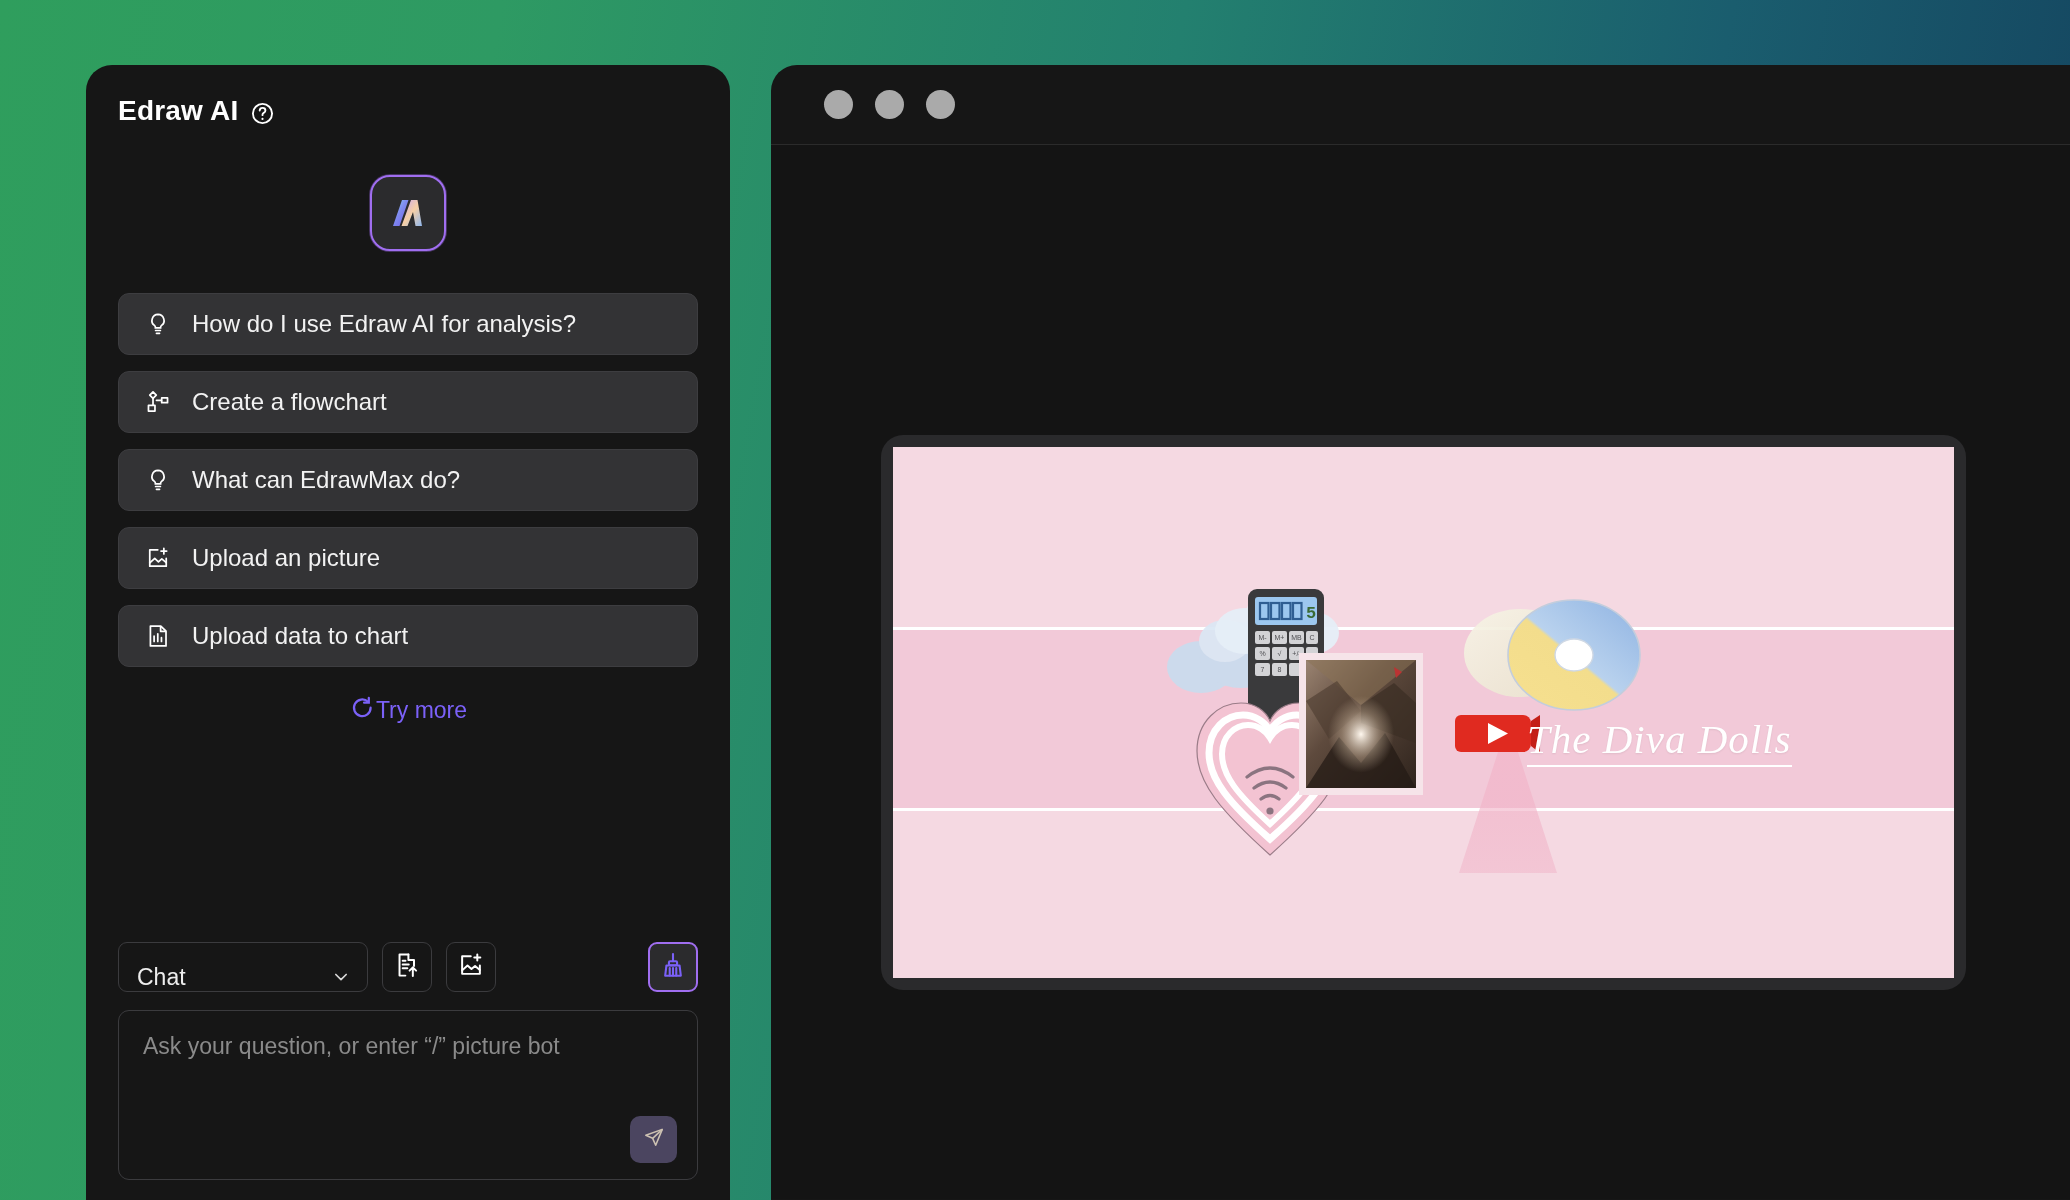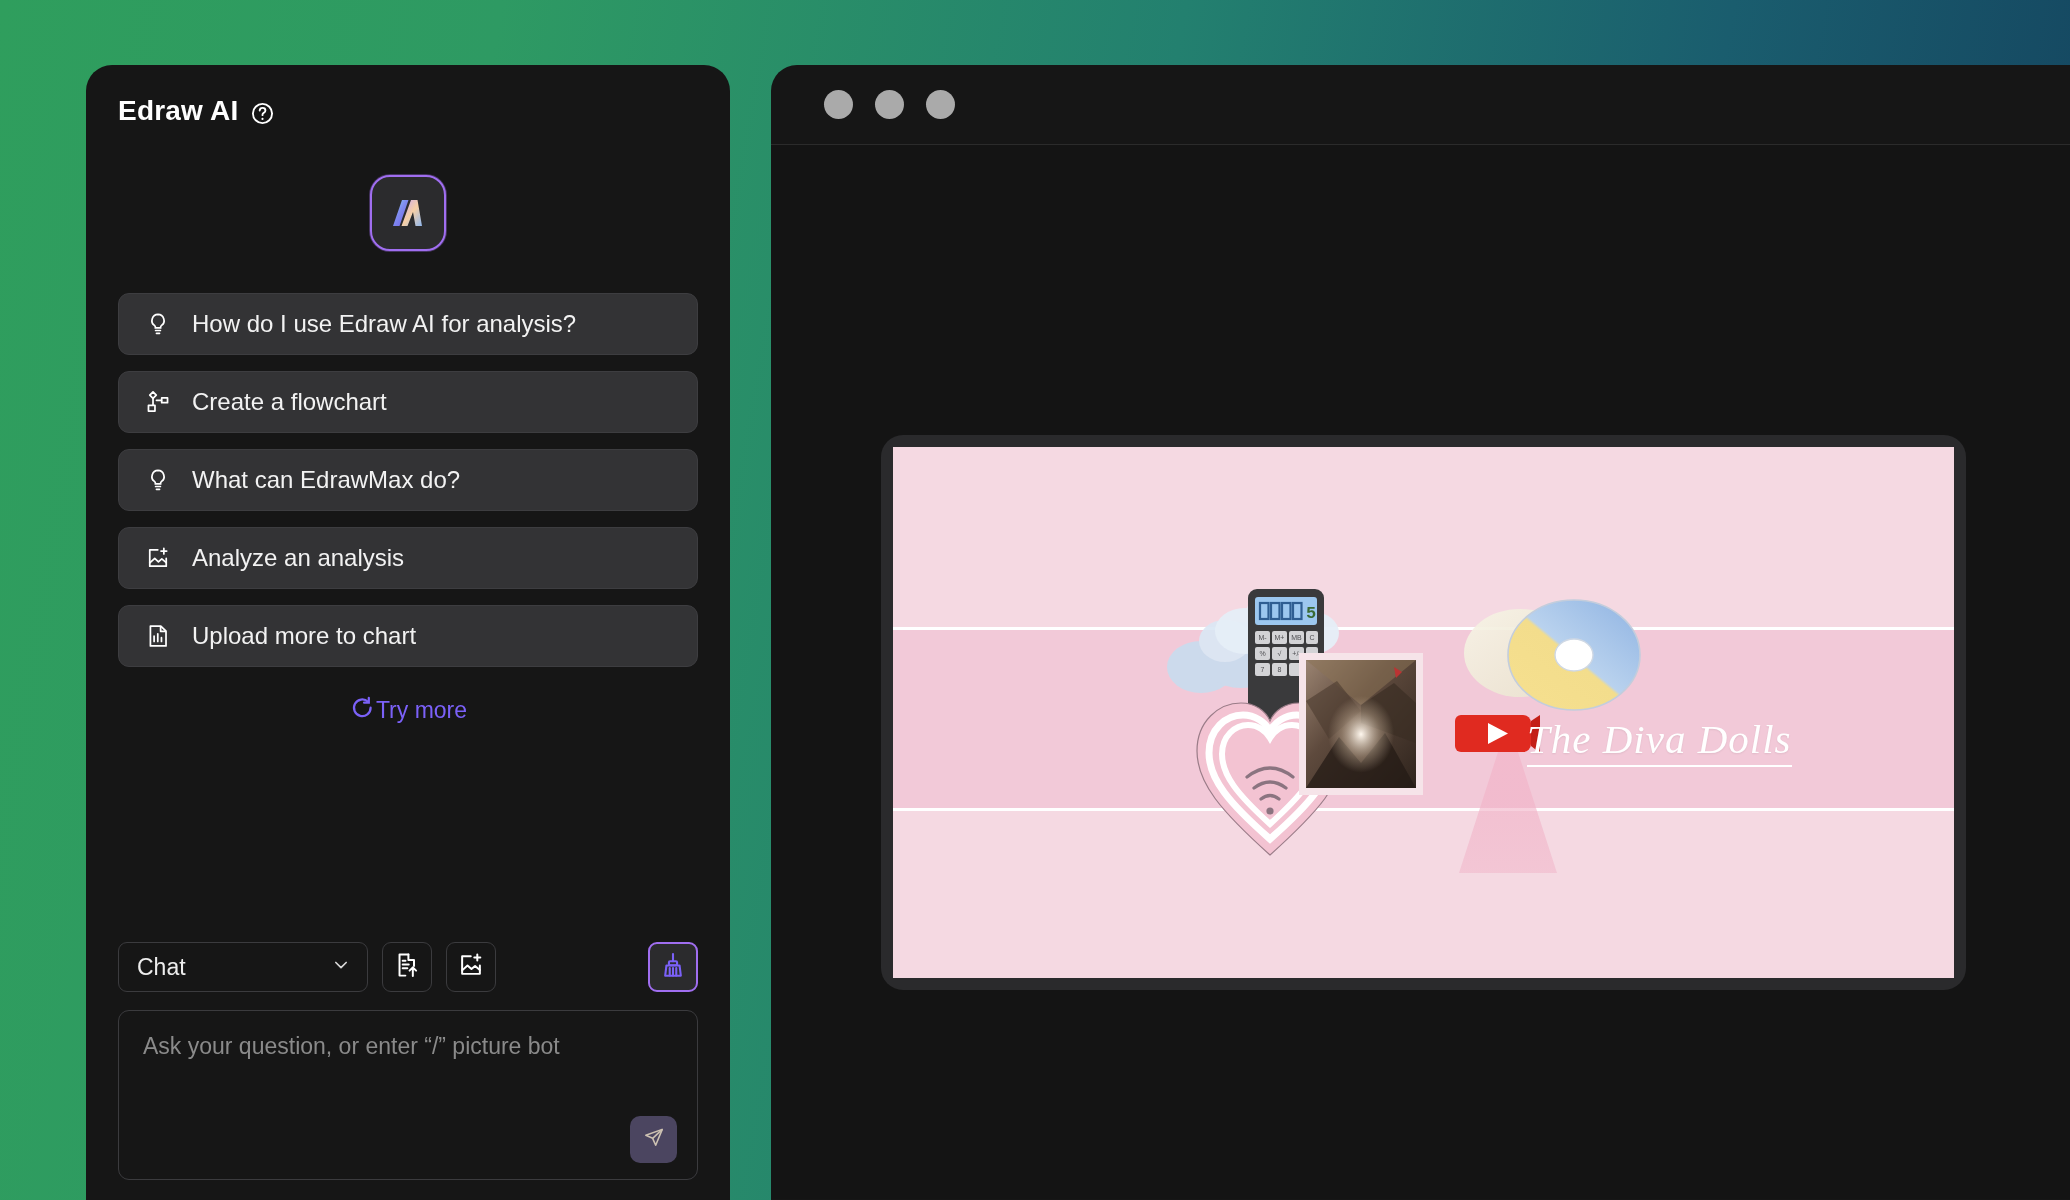--- a/index.html
+++ b/index.html
@@ -125,21 +125,21 @@
     gap: 14px;
     margin-bottom: 18px;
   }
   .mode-select {
     width: 250px;
     height: 50px;
     background: #161616;
     border: 1px solid #3b3b3e;
     border-radius: 9px;
     display: flex;
-    align-items: center;
+    align-items: flex-end;
     justify-content: space-between;
     padding: 0 16px 0 18px;
     cursor: pointer;
   }
   .mode-select-label {
     color: #ededed;
     font-size: 23px;
   }
   .tool-btn {
     width: 50px; height: 50px;
@@ -348,32 +348,32 @@
       </div>
 
       <div class="suggestion">
         <span class="s-icon">
           <svg width="26" height="26" viewBox="0 0 24 24" fill="none" stroke="#ffffff" stroke-width="1.6" stroke-linecap="round" stroke-linejoin="round">
             <path d="M19.6 12.4v7.2H4.4V4.4h7.4"></path>
             <path d="M4.4 16.6 9 12.4l3.4 3.1 3.1-2.7 4.1 3.4"></path>
             <path d="M17.4 3v5.2M14.8 5.6H20"></path>
           </svg>
         </span>
-        <span class="s-label">Analyze an analysis</span>
+        <span class="s-label">Upload an picture</span>
       </div>
 
       <div class="suggestion">
         <span class="s-icon">
           <svg width="26" height="26" viewBox="0 0 24 24" fill="none" stroke="#ffffff" stroke-width="1.6" stroke-linejoin="round">
             <path d="M5 2.8h9.6L19.4 7.6V21.2H5Z"></path>
             <path d="M14.4 2.9v4.8h4.9"></path>
             <path d="M8.4 17V12M11.8 17v-7M15.2 17v-3.4" stroke-linecap="round"></path>
           </svg>
         </span>
-        <span class="s-label">Upload more to chart</span>
+        <span class="s-label">Upload data to chart</span>
       </div>
     </div>
 
     <div class="try-more-row">
       <span>
         <svg width="27" height="27" viewBox="0 0 24 24" fill="none" stroke="#7b61f8" stroke-width="2" stroke-linecap="round">
           <path d="M19.2 11.3a7.4 7.4 0 1 1-2.3-5.3"></path>
           <path d="M17.6 2.6v4.2h-4.2"></path>
         </svg>
       </span>

